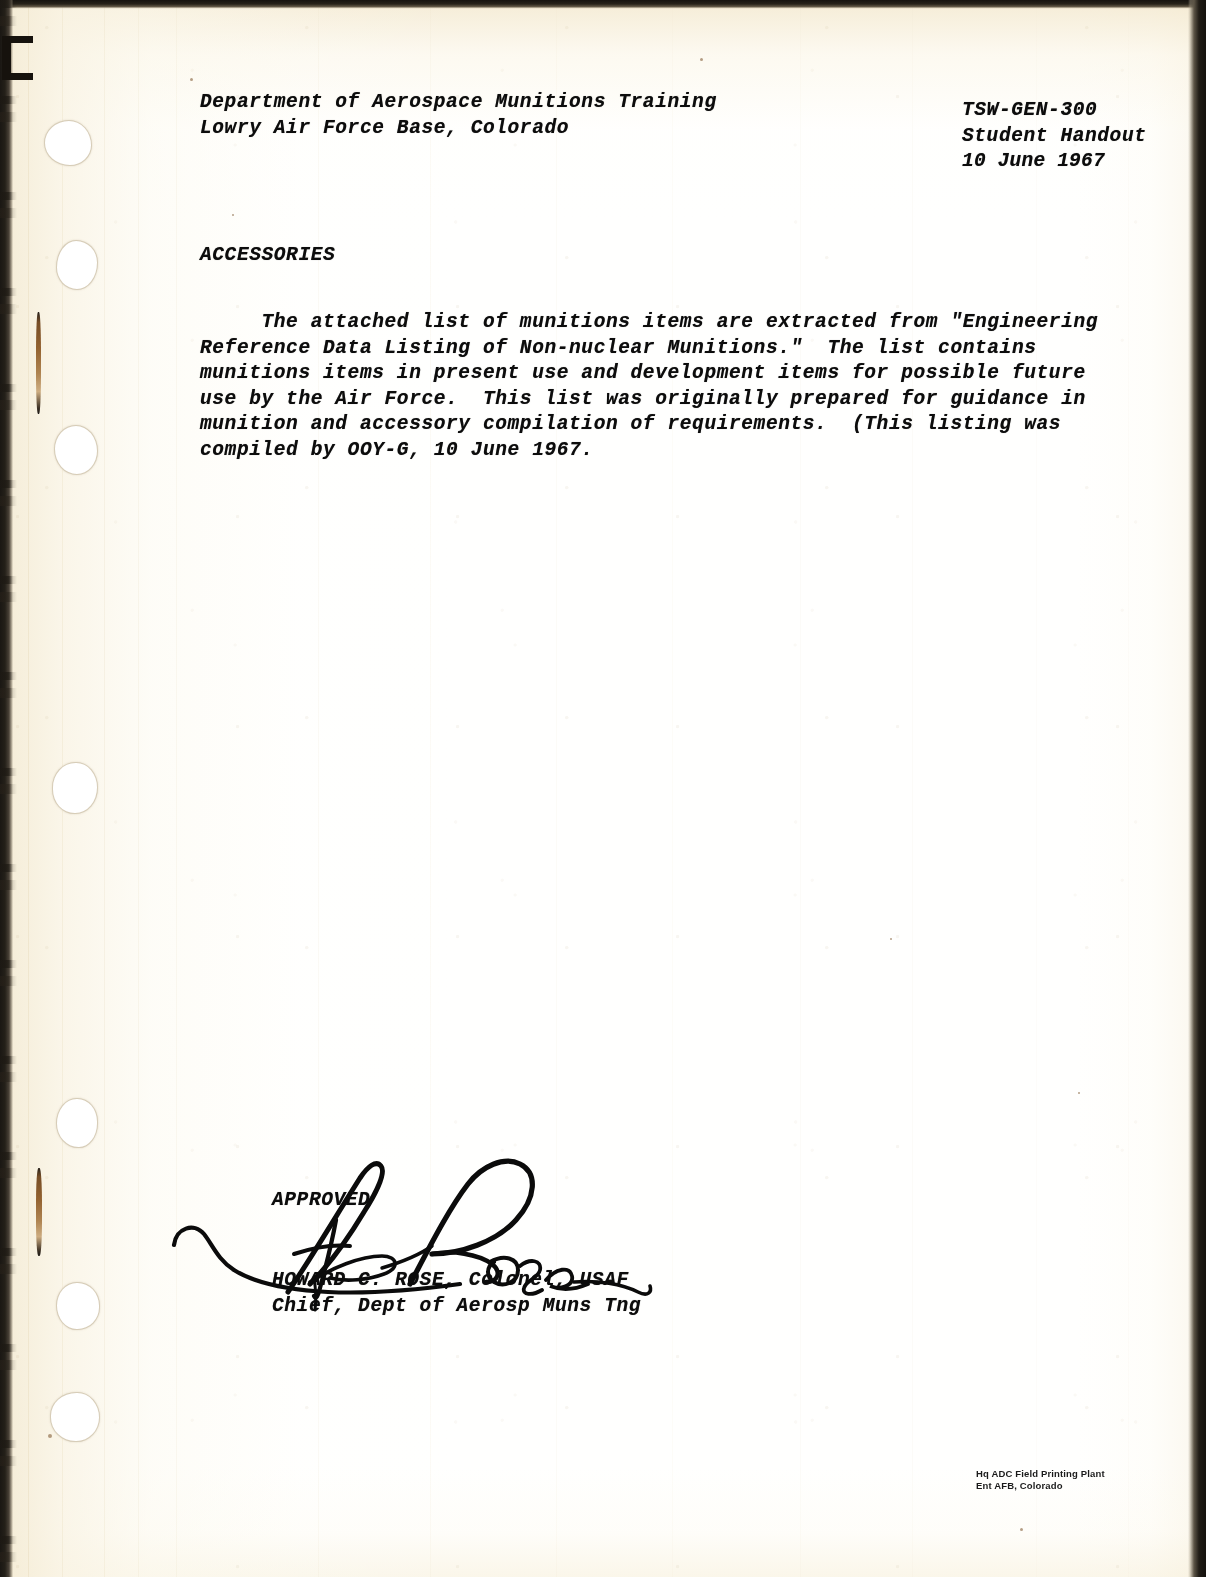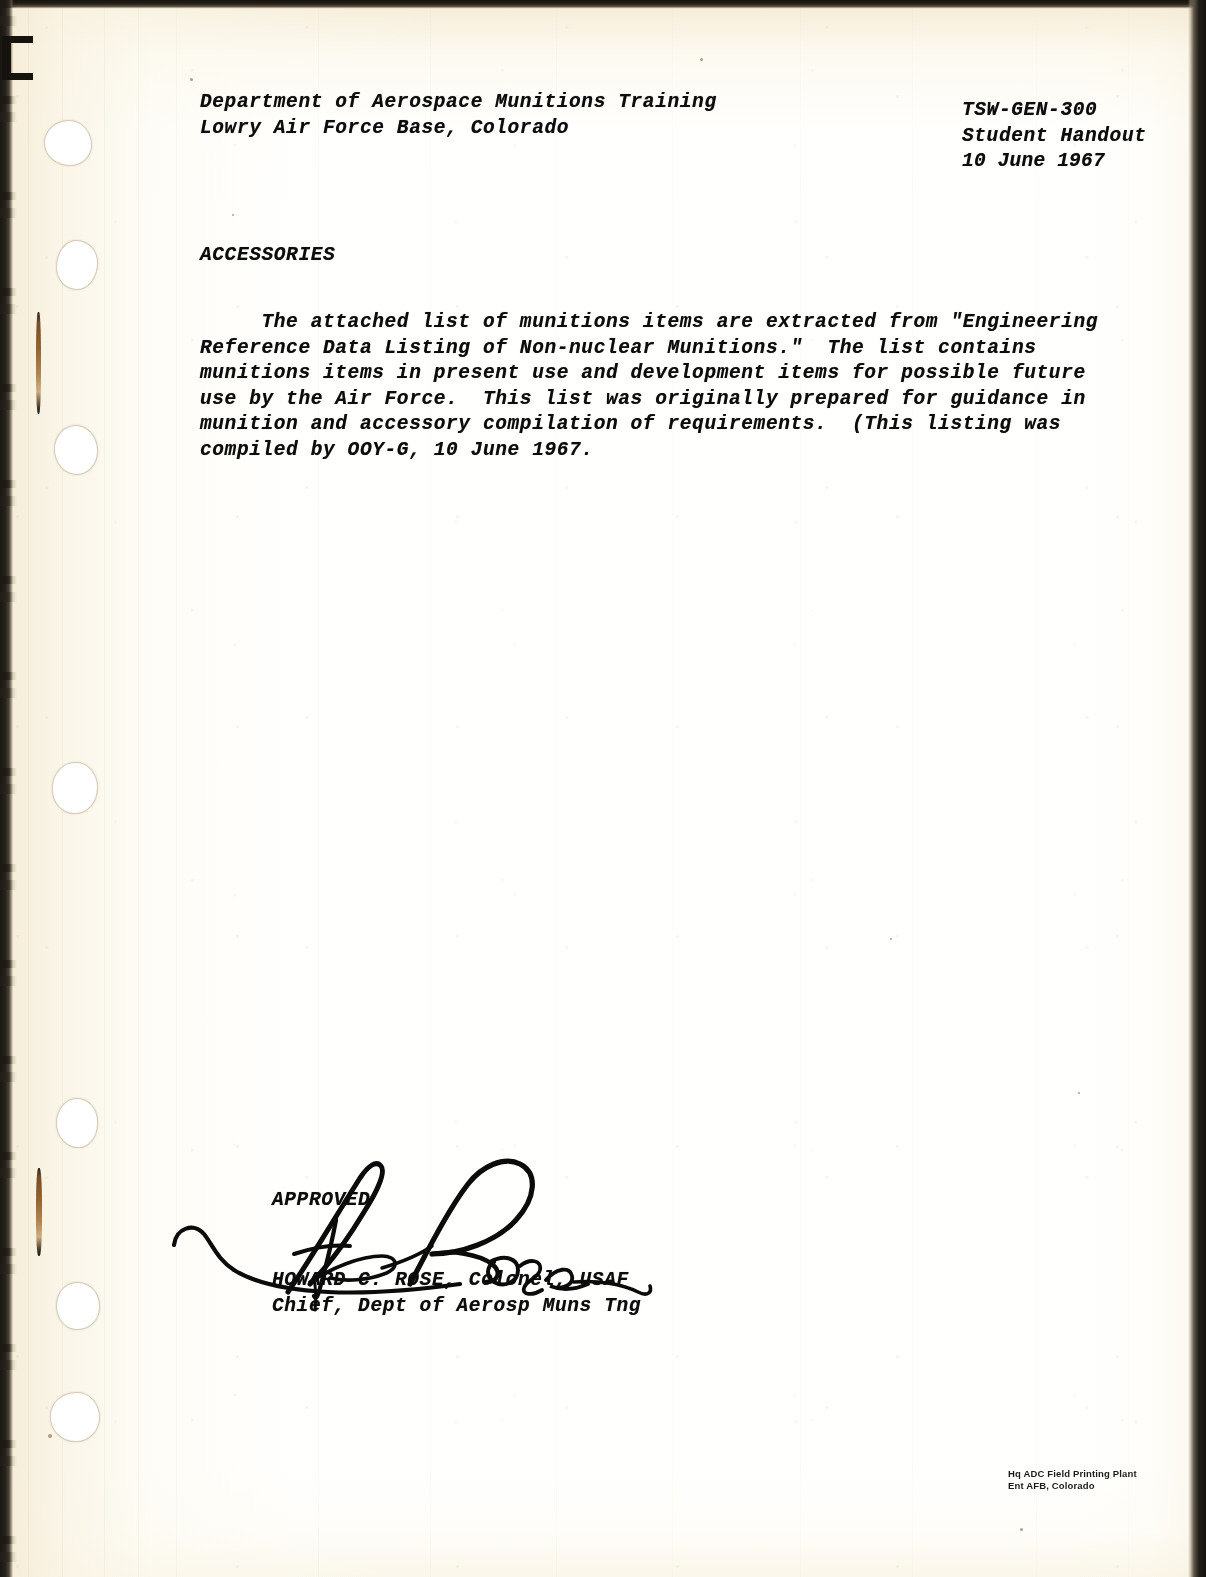--- a/index.html
+++ b/index.html
@@ -180,21 +180,20 @@
     position: absolute;
     left: 976px;
     top: 1468px;
     font-family: "Liberation Sans", "DejaVu Sans", sans-serif;
     font-size: 9.5px;
     line-height: 11.5px;
     font-weight: 600;
     letter-spacing: 0.15px;
     color: #1b1b1b;
     white-space: pre;
-    margin-left: 32px;
   }
 
   
   .signature {
     position: absolute;
     left: 160px;
     top: 1150px;
     width: 520px;
     height: 150px;
     pointer-events: none;

